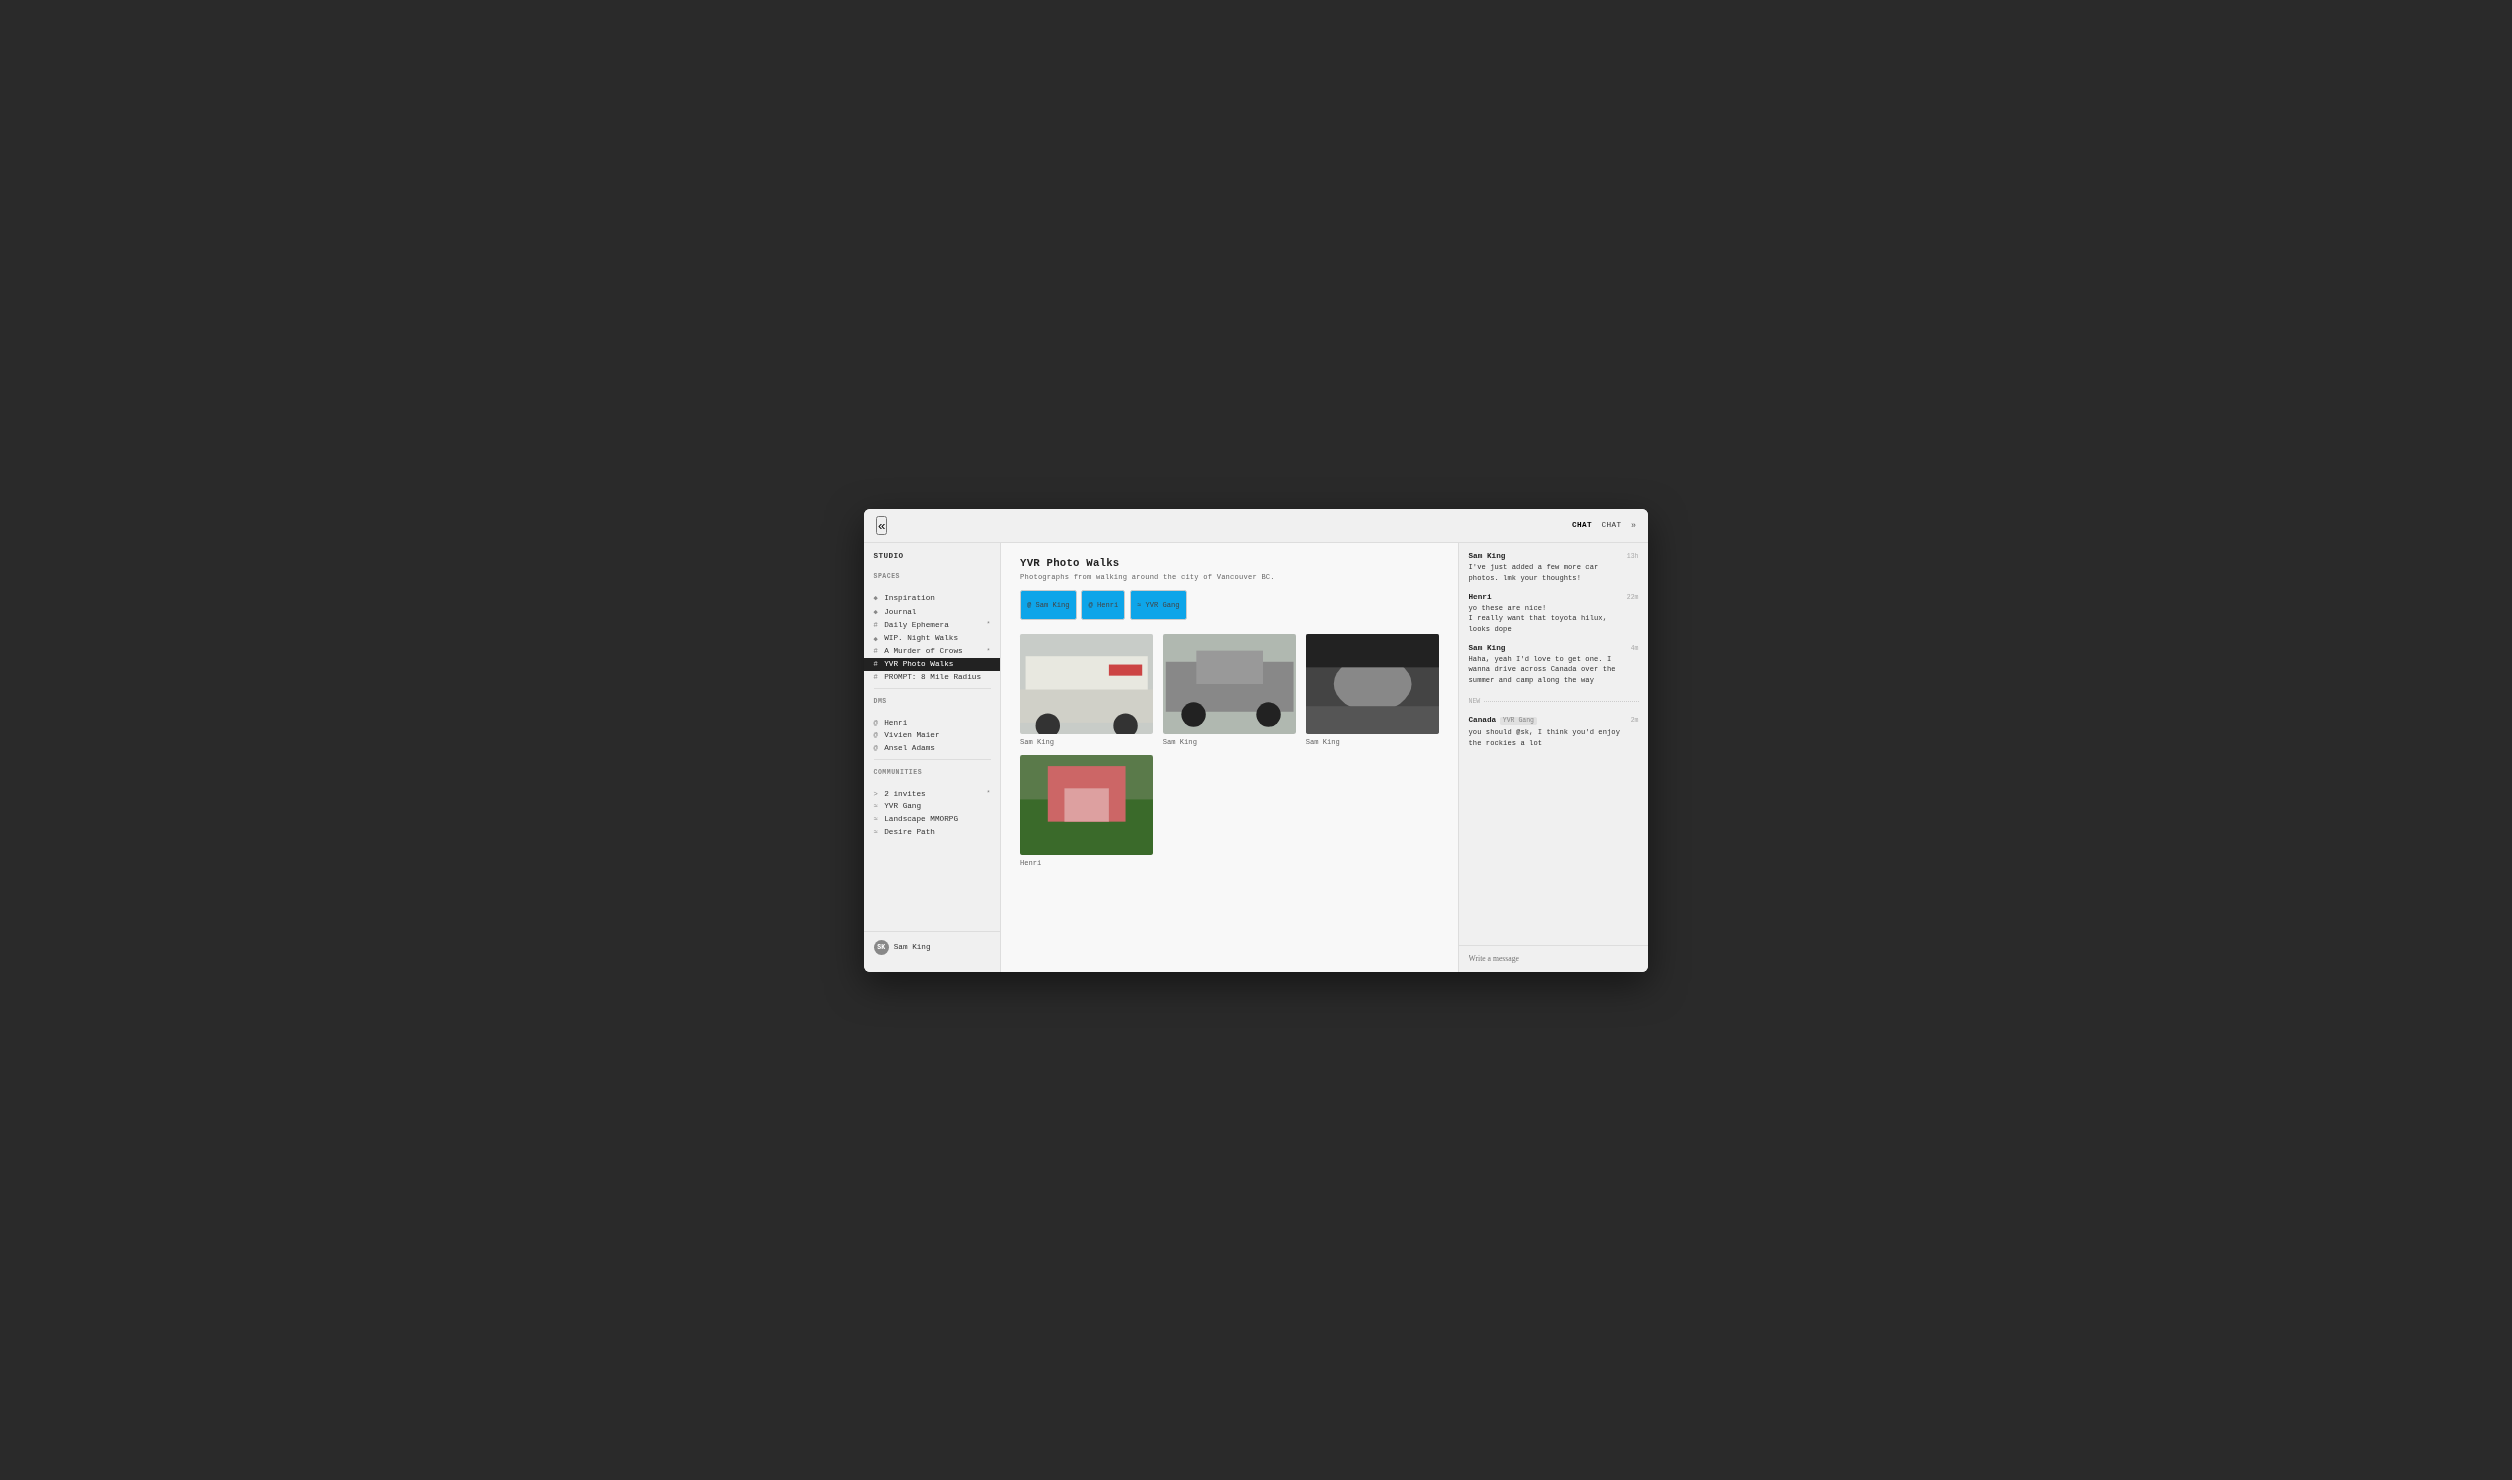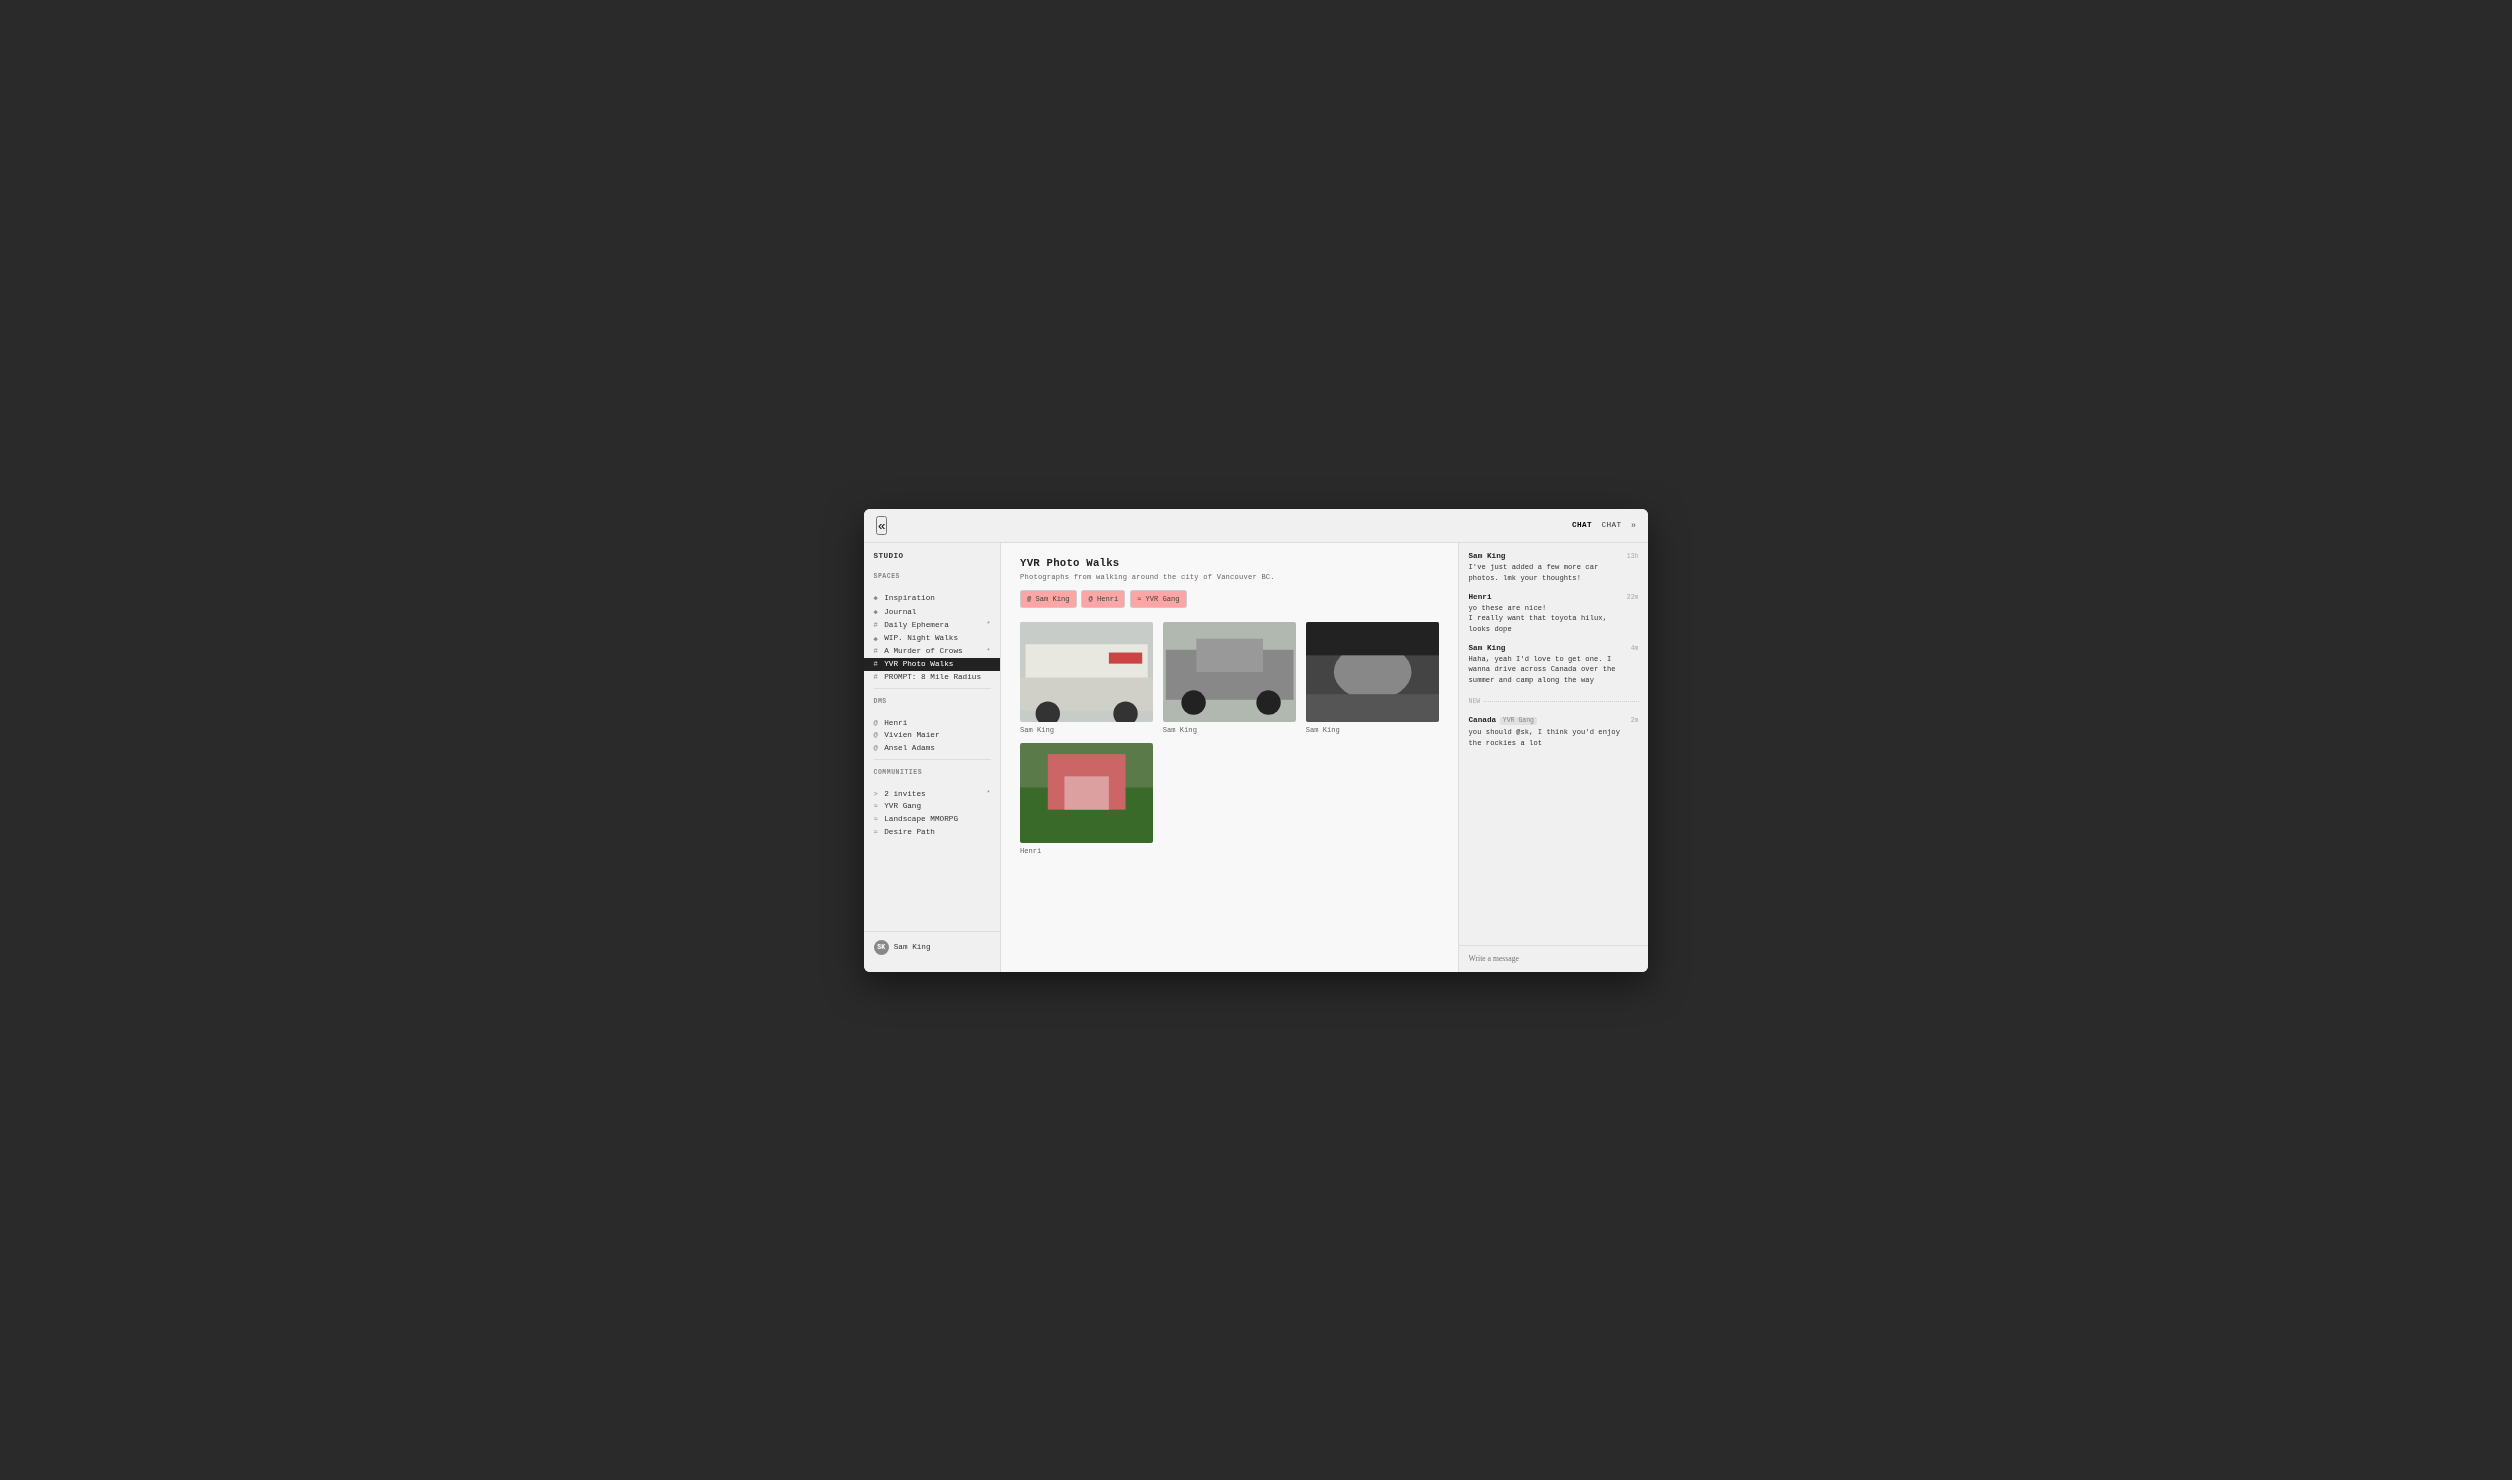--- a/index.html
+++ b/index.html
@@ -200,25 +200,25 @@
     .tags {
       display: flex;
       gap: 4.8px;
       margin-bottom: 14.3px;
       flex-wrap: wrap;
     }
 
     .tag {
       border: 0.6px solid #ccc;
       border-radius: 2.4px;
-      padding: 4px 6px;
+      padding: 10px 6px;
       font-size: 7.1px;
       color: #444;
       cursor: pointer;
-      background: #fca5a5;
+      background: #0ea5e9;
     }
 
     
     .photo-grid {
       display: grid;
       grid-template-columns: repeat(3, 1fr);
       gap: 9.5px;
     }
 
     .photo-item {

